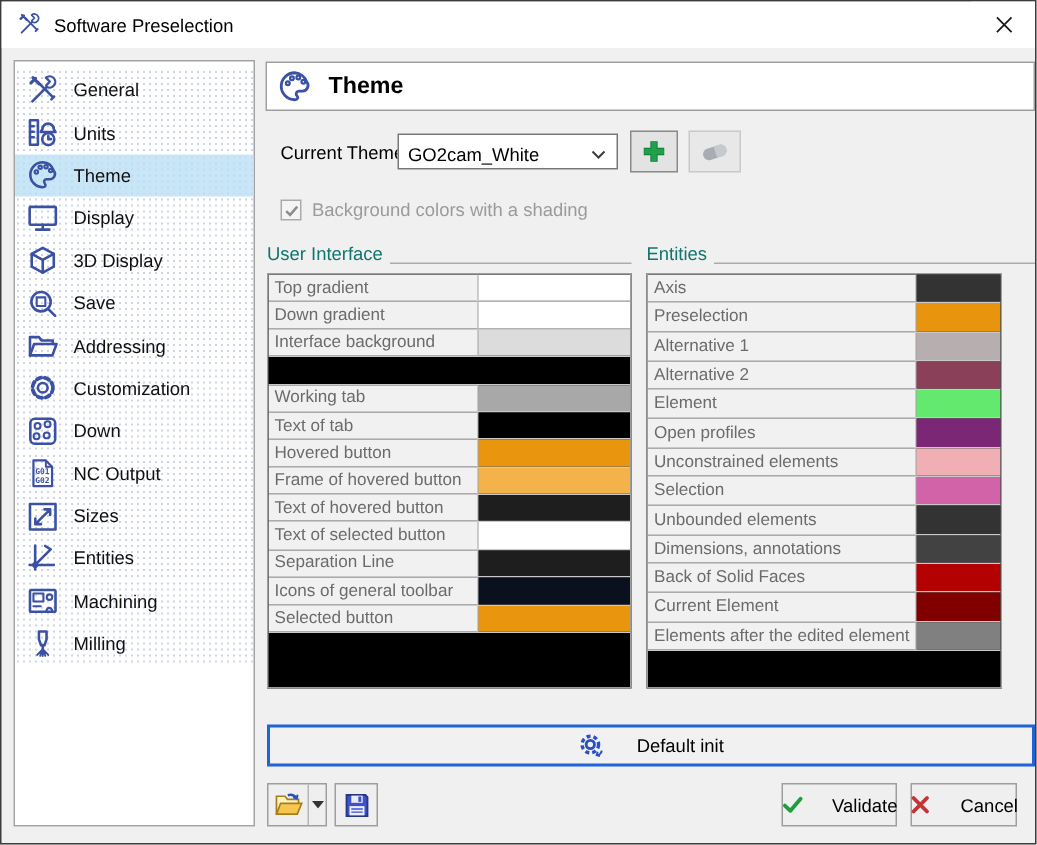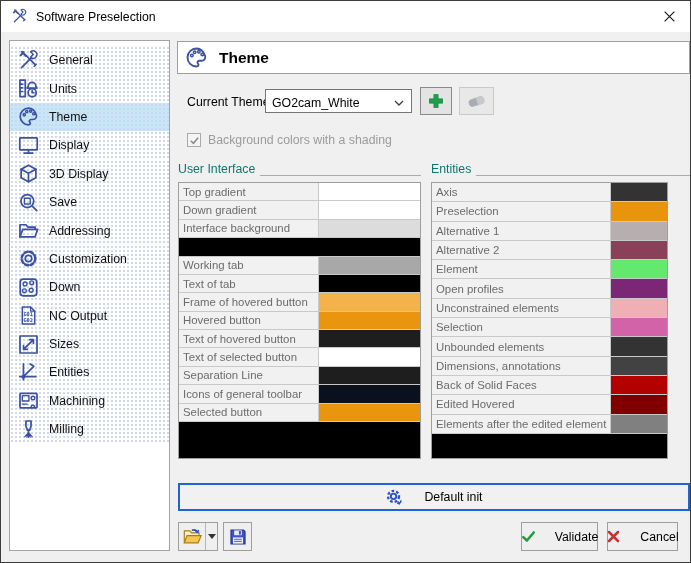--- a/index.html
+++ b/index.html
@@ -343,28 +343,28 @@
       </div>
       <div class="trow">
         <div class="tlabel">Working tab</div>
         <div class="tswatch" style="background: rgb(168, 168, 168);"></div>
       </div>
       <div class="trow">
         <div class="tlabel">Text of tab</div>
         <div class="tswatch" style="background: rgb(0, 0, 0);"></div>
       </div>
       <div class="trow">
+        <div class="tlabel">Hovered button</div>
+        <div class="tswatch" style="background: rgb(233, 150, 14);"></div>
+      </div>
+      <div class="trow">
         <div class="tlabel">Frame of hovered button</div>
         <div class="tswatch" style="background: rgb(244, 179, 74);"></div>
       </div>
       <div class="trow">
-        <div class="tlabel">Hovered button</div>
-        <div class="tswatch" style="background: rgb(233, 150, 14);"></div>
-      </div>
-      <div class="trow">
         <div class="tlabel">Text of hovered button</div>
         <div class="tswatch" style="background: rgb(30, 30, 30);"></div>
       </div>
       <div class="trow">
         <div class="tlabel">Text of selected button</div>
         <div class="tswatch" style="background: rgb(255, 255, 255);"></div>
       </div>
       <div class="trow">
         <div class="tlabel">Separation Line</div>
         <div class="tswatch" style="background: rgb(30, 30, 30);"></div>
@@ -417,21 +417,21 @@
       </div>
       <div class="trow">
         <div class="tlabel">Dimensions, annotations</div>
         <div class="tswatch" style="background: rgb(66, 66, 66);"></div>
       </div>
       <div class="trow">
         <div class="tlabel">Back of Solid Faces</div>
         <div class="tswatch" style="background: rgb(179, 0, 0);"></div>
       </div>
       <div class="trow">
-        <div class="tlabel">Edited Hovered</div>
+        <div class="tlabel">Current Element</div>
         <div class="tswatch" style="background: rgb(128, 0, 0);"></div>
       </div>
       <div class="trow">
         <div class="tlabel">Elements after the edited element</div>
         <div class="tswatch" style="background: rgb(128, 128, 128);"></div>
       </div>
     </div>
 
   <div class="default-init">
     <span class="icon">

